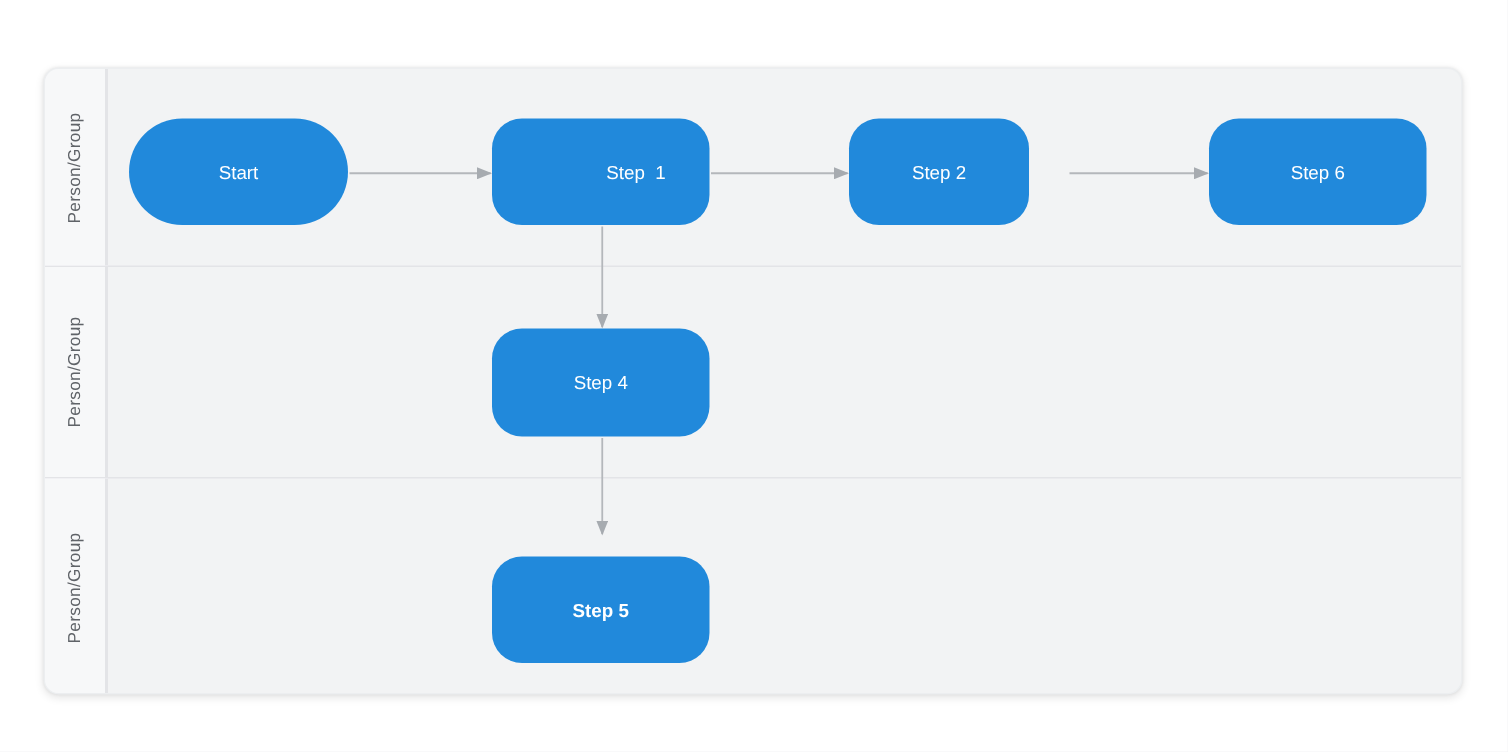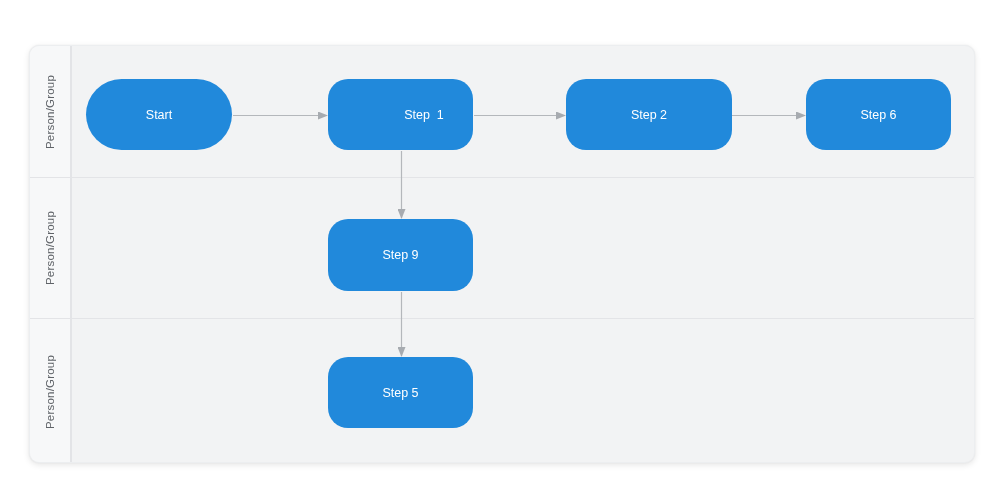--- a/index.html
+++ b/index.html
@@ -78,24 +78,24 @@
     font-size:12.5px;
     font-weight:500;
     cursor:pointer;
   }
   .node-label{white-space:pre;text-align:right;}
   .shape-rounded{border-radius:20px;}
   .shape-stadium{border-radius:36px;}
 
   #n-start{left:56px;  top:33px; width:146px;}
   #n-step1{left:298px; top:33px;padding-left:47px;}
-  #n-step2{left:536px; top:33px; width:166px;}
+  #n-step2{left:536px; top:33px; width:120px;}
   #n-step3{left:776px; top:33px;}
   #n-step4{left:298px; top:173px; height:72px;}
-  #n-step5{left:298px; top:311px;}
+  #n-step5{left:298px; top:325px;font-weight:bold;}
 </style>
 </head>
 <body>
 
 <div class="swimlanes">
 
   <div class="lane lane-1">
     <div class="lane-header">
       <span class="lane-label">Person/Group</span>
     </div>
@@ -137,19 +137,19 @@
   <div class="node shape-rounded" id="n-step1">
     <span class="node-label">Step  1</span>
   </div>
   <div class="node shape-rounded" id="n-step2">
     <span class="node-label">Step 2</span>
   </div>
   <div class="node shape-rounded" id="n-step3">
     <span class="node-label">Step 6</span>
   </div>
   <div class="node shape-rounded" id="n-step4">
-    <span class="node-label">Step 9</span>
+    <span class="node-label">Step 4</span>
   </div>
   <div class="node shape-rounded" id="n-step5">
     <span class="node-label">Step 5</span>
   </div>
 
 </div>
 
 </body></html>

